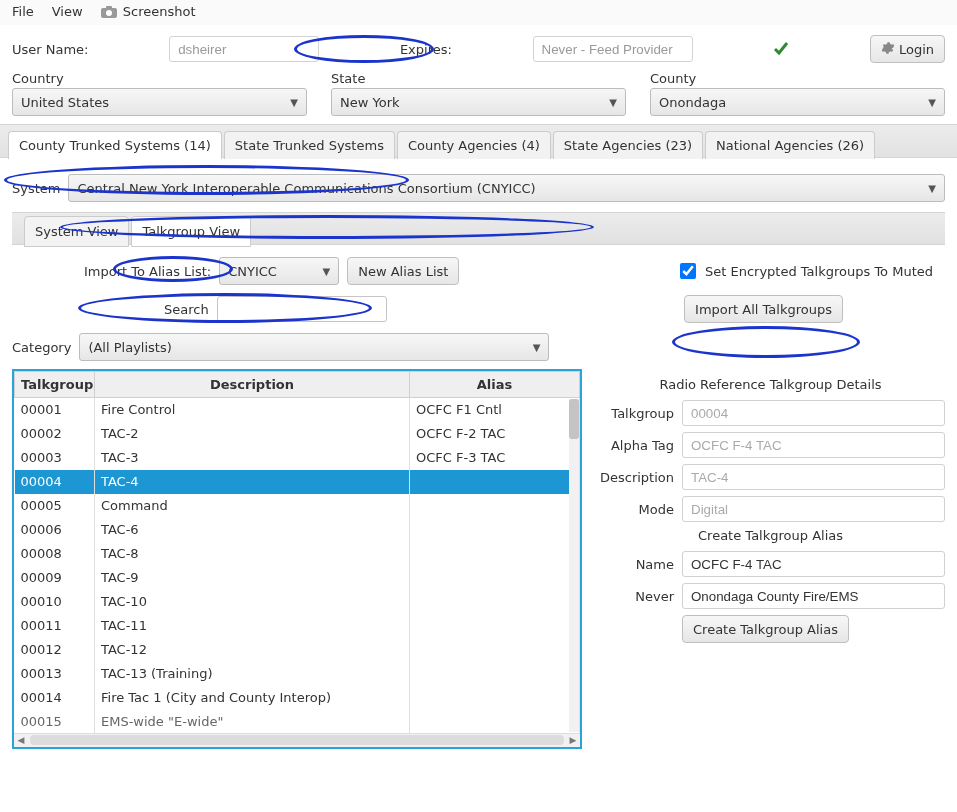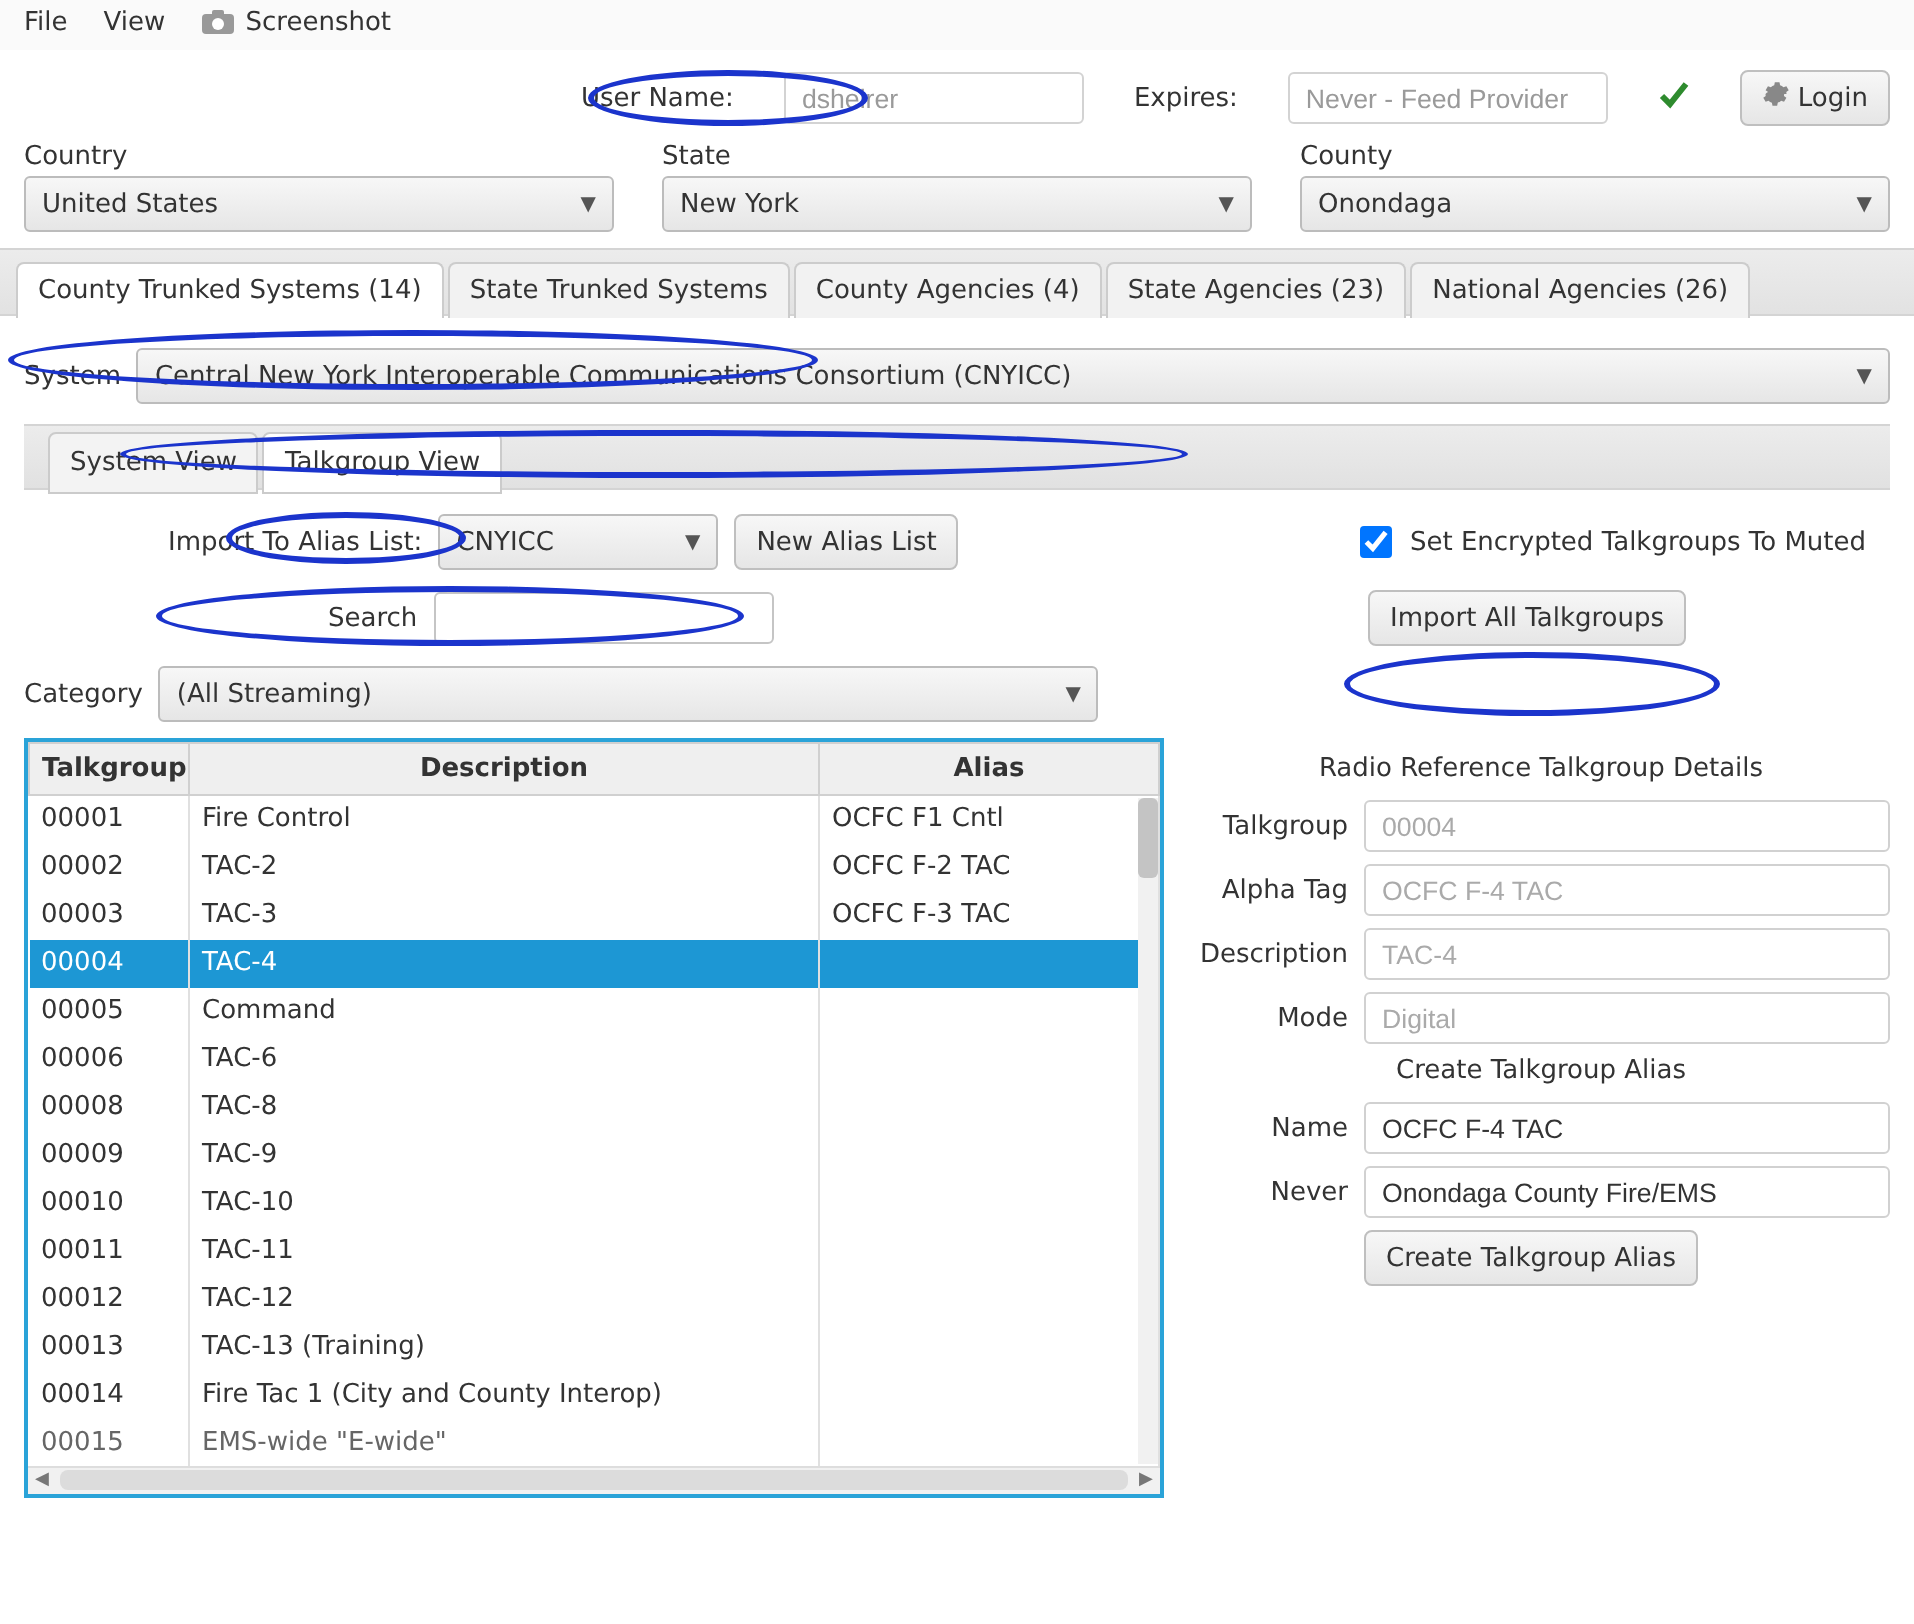--- a/index.html
+++ b/index.html
@@ -51,21 +51,21 @@
     border-radius: 50%;
     pointer-events: none;
     z-index: 10;
   }
 
   .userbar {
     display: flex;
     align-items: center;
     gap: 25px;
     padding: 10px 12px 8px 12px;
-    justify-content: flex-end;
+    justify-content: space-between;
   }
   .userbar .label { color: #333; }
   .userbar input.ro {
     height: 26px;
     border: 1px solid #d3d3d3;
     background: #fff;
     color: #9a9a9a;
     padding: 2px 8px;
     border-radius: 3px;
   }
@@ -364,21 +364,21 @@
   </div>
 </div>
 
 <div class="viewrow" id="viewTabs">
       <div class="vbtn">System View</div>
       <div class="vbtn active">Talkgroup View</div>
     </div>
 
 <div class="importrow">
   <span style="margin-left:60px">Import To Alias List:</span>
-  <div class="combo" style="width:140px">
+  <div class="combo" style="width:120px">
     <span>CNYICC</span>
     <span class="tri">▼</span>
   </div>
   <div class="btn">
     <span>New Alias List</span>
   </div>
   <div class="right">
     <input type="checkbox" class="chk" checked="" style="">
     <span>Set Encrypted Talkgroups To Muted</span>
   </div>
@@ -389,21 +389,21 @@
   <input class="textinput" style="width: 170px;" value="">
   <div class="spacer"></div>
   <div class="btn" style="margin-right:90px">
     <span>Import All Talkgroups</span>
   </div>
 </div>
 
 <div class="catrow">
   <span>Category</span>
   <div class="combo">
-    <span>(All Streaming)</span>
+    <span>(All Playlists)</span>
     <span class="tri">▼</span>
   </div>
 </div>
 
 <div class="main">
   <div class="tablewrap">
     <table>
       <colgroup>
             <col style="width:80px">
             <col>

